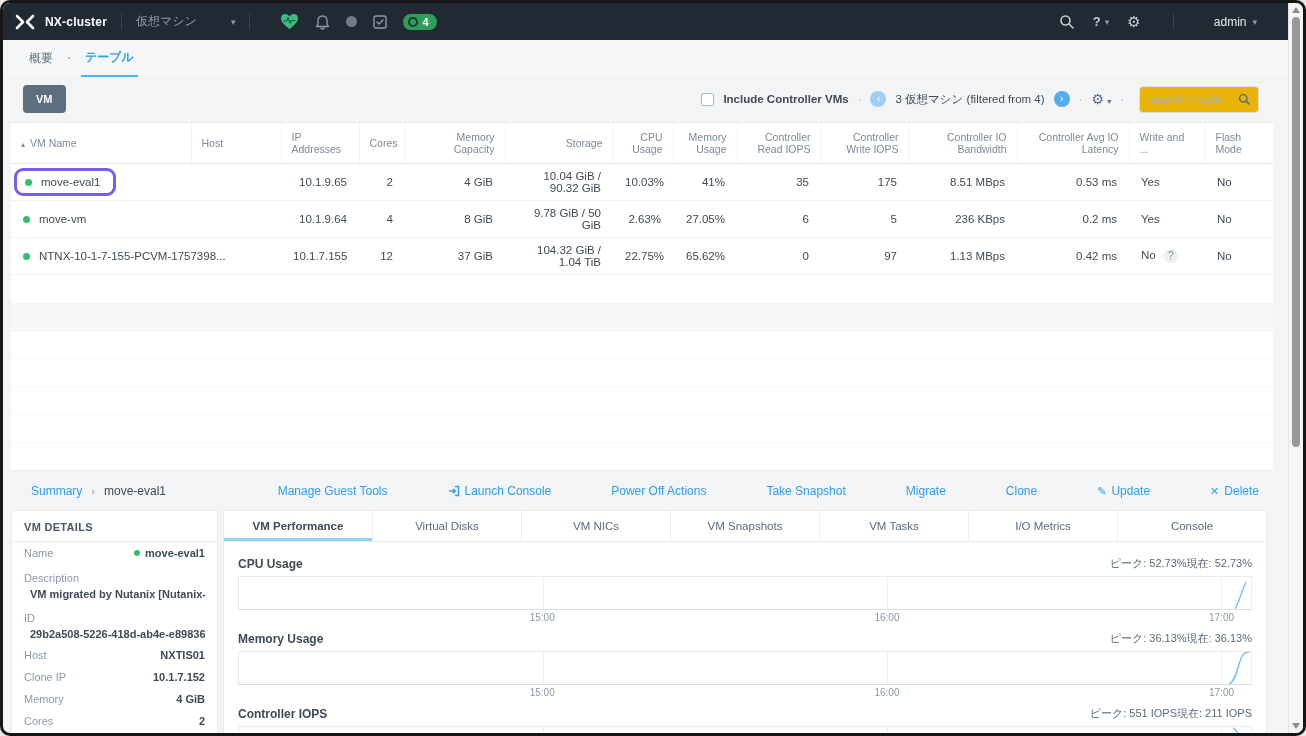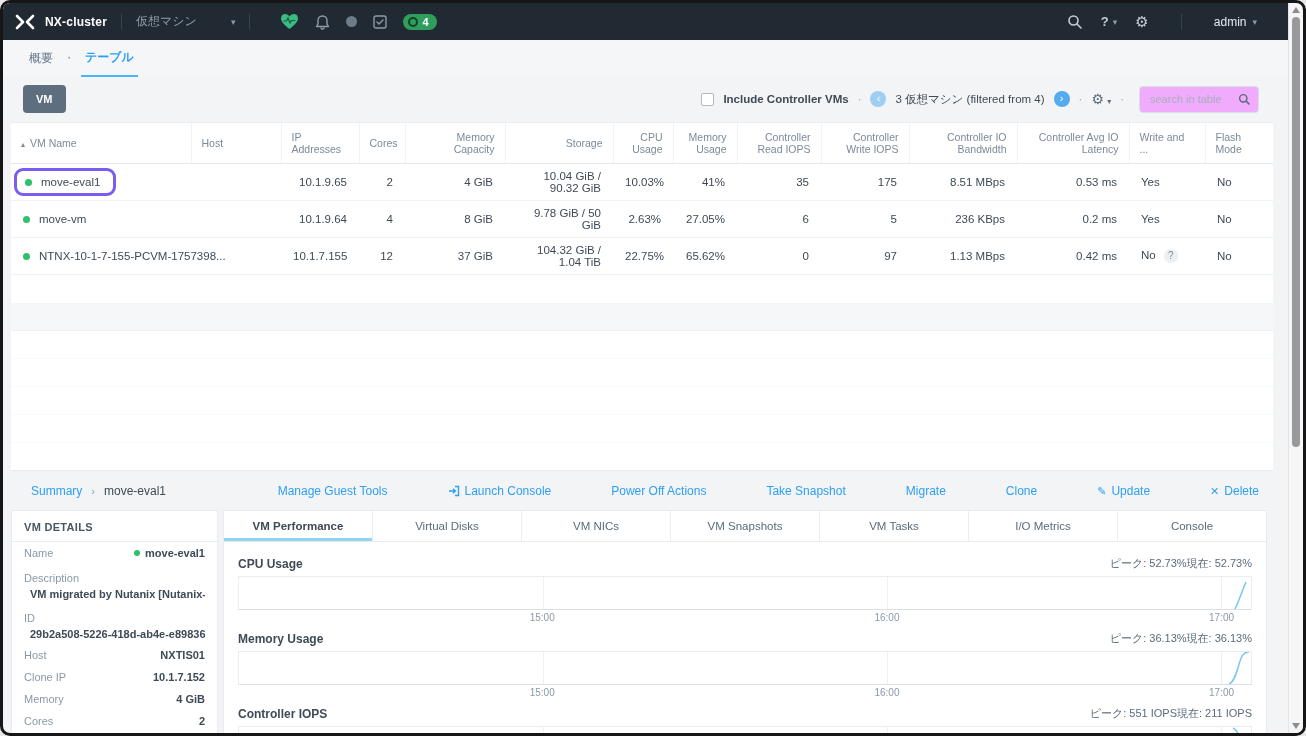--- a/index.html
+++ b/index.html
@@ -16,21 +16,21 @@
   .entity-menu { display:flex; align-items:center; gap:34px; color:#8e9aa7; font-size:12px; cursor:pointer; }
   .chev { font-size:9px; color:#8e9aa7; }
   .tb-icons { display:flex; align-items:center; gap:16px; margin-left:16px; }
   .dot-circle { width:11px; height:11px; border-radius:50%; background:#6f7b87; display:inline-block; }
   .task-badge { display:inline-flex; align-items:center; gap:4px; background:#2f9e5c; border-radius:10px; padding:2px 8px 2px 5px; }
   .task-badge .ring { width:10px; height:10px; border:2.5px solid #14412a; border-radius:50%; display:inline-block; }
   .task-badge .cnt { color:#fff; font-size:11px; font-weight:700; }
   .tb-right { margin-left:auto; display:flex; align-items:center; gap:18px; font-size:12px; }
   .tb-right .q { display:flex; align-items:center; gap:4px; color:#c6cdd4; font-size:13px; font-weight:700; }
   .gear { font-size:15px; color:#c6cdd4; }
-  .admin { display:flex; align-items:center; gap:6px; color:#e6eaee; font-size:12px; }
+  .admin { display:flex; align-items:center; gap:6px; color:#e6eaee; font-size:12px;margin-left:8px; }
 
   
   .subnav { height:36px; background:#f4f6f8; display:flex; align-items:center; padding:0 40px 0 26px; font-size:12px; }
   .subnav .tab-inactive { color:#627386; }
   .subnav .sep-dot { color:#9aa7b3; margin:0 10px; }
   .subnav .tab-active { color:#2c9ef0; font-weight:600; position:relative; padding-bottom:2px; }
   .subnav .tab-active::after { content:""; position:absolute; left:-4px; right:-4px; bottom:-9px; height:2px; background:#4db5f5; }
   .subnav-right { margin-left:auto; display:flex; gap:30px; }
   .subnav-right .lnk { color:#2c9ef0; font-size:12px; cursor:pointer; }
 
@@ -41,21 +41,21 @@
   .tool-right { margin-left:auto; display:flex; align-items:center; gap:9px; font-size:11.5px; color:#3f4a56; }
   .cbx { width:13px; height:13px; border:1.5px solid #aeb9c4; border-radius:2px; background:#fff; display:inline-block; }
   .inc-label { font-weight:600; }
   .mid-dot { color:#9aa7b3; }
   .pg-circle { width:16px; height:16px; border-radius:50%; color:#fff; font-size:11px; line-height:15px; text-align:center; }
   .pg-prev { background:#9fcef3; }
   .pg-next { background:#54abef; }
   .gear-dark { color:#5b6b7c; font-size:14px; }
   .chev-dark { font-size:8px; color:#5b6b7c; }
   .search-wrap { position:relative; margin-left:6px; }
-  .search-wrap input { width:120px; height:27px; border:1px solid #d9e0e6; border-radius:4px; background:#f0abfc;
+  .search-wrap input { width:120px; height:27px; border:1px solid #d9e0e6; border-radius:4px; background:#eab308;
             padding:0 26px 0 10px; font-size:11px; color:#3f4a56; font-family:inherit; outline:none; }
   .search-wrap input::placeholder { color:#a3b0bc; }
   .search-wrap svg { position:absolute; right:8px; top:7px; }
 
   
   .vm-table-wrap { margin-left:8px; width:1262px; background:#fff; border-top:1px solid #e8ecef; }
   table.vm { width:100%; border-collapse:collapse; table-layout:fixed; }
   table.vm th { font-size:10.5px; font-weight:400; color:#7c8a99; padding:8px 10px; vertical-align:middle;
                 border-bottom:1px solid #e5e9ed; border-left:1px solid #f0f3f5; background:#fff; }
   table.vm th:first-child { border-left:none; }

